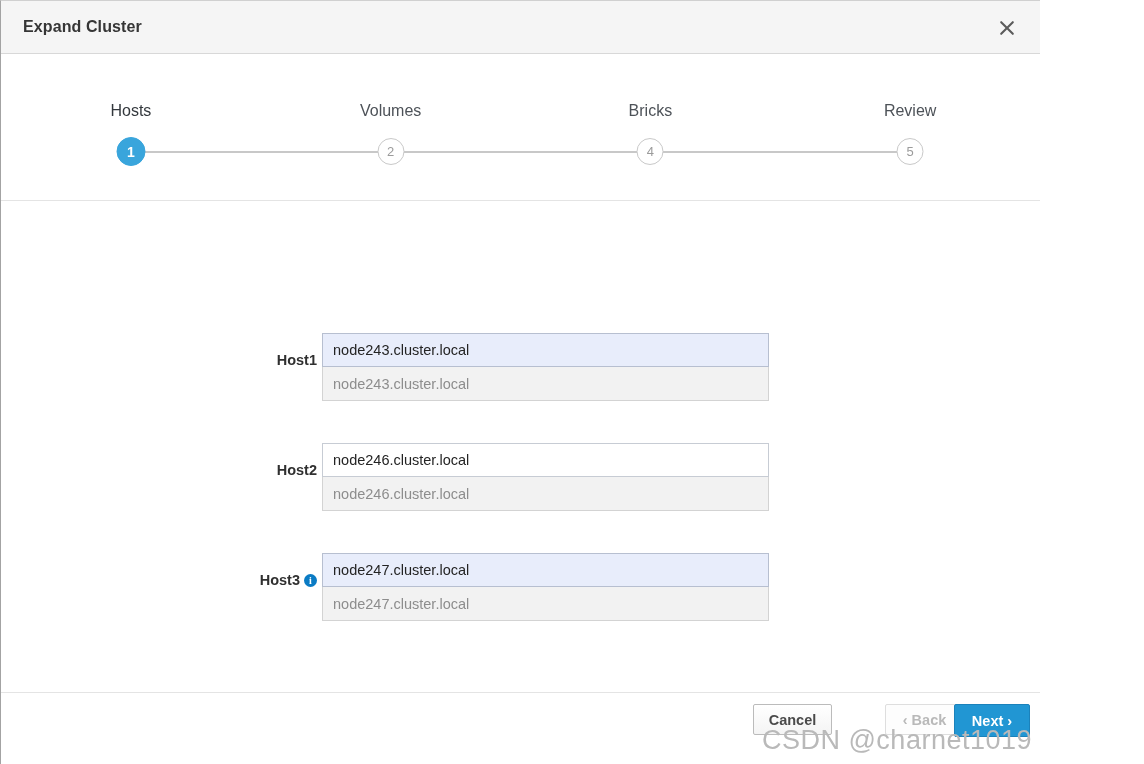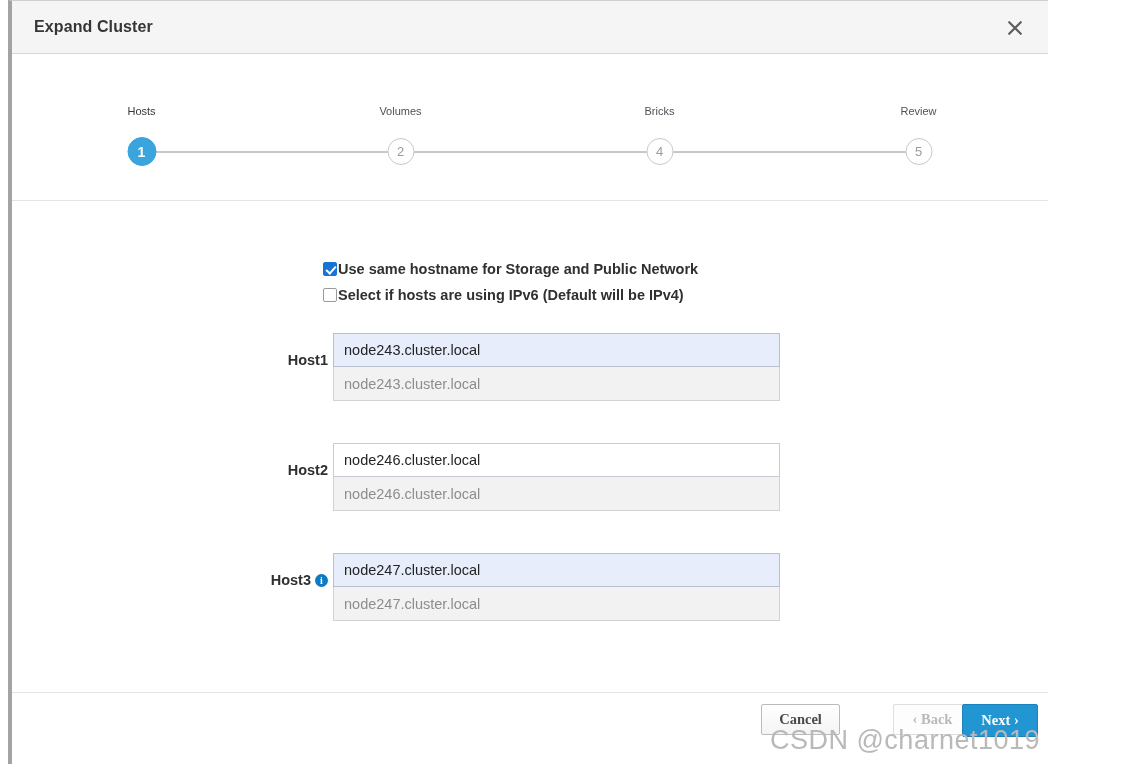--- a/index.html
+++ b/index.html
@@ -13,24 +13,23 @@
     font-family: "Liberation Sans", sans-serif;
     overflow: hidden;
   }
 
   .dialog {
     position: relative;
     width: 1040px;
     height: 764px;
     box-sizing: border-box;
     background: #ffffff;
-    border-left: 4px solid #a3a3a3;
+    border-left: 1px solid #a3a3a3;
     border-top: 1px solid #d0d0d0;
     overflow: hidden;
-    margin-left: 8px;
   }
 
   
   .dlg-header {
     position: relative;
     height: 53px;
     background: #f5f5f5;
     border-bottom: 1px solid #d8d8d8;
     box-sizing: border-box;
   }
@@ -69,21 +68,21 @@
     left: 0; right: 0;
     top: 0;
     display: flex;
   }
   .step {
     flex: 1 1 0;
     position: relative;
     text-align: center;
   }
   .step-label {
-    font-size: 11px;
+    font-size: 16px;
     color: #4d5258;
     padding-top: 47px;
     display: block;
     line-height: 20px;
     font-weight: 400;
     text-align: center;
   }
   .step-circle-row {
     position: relative;
     height: 40px;
@@ -252,21 +251,21 @@
   }
 
   
   .dlg-footer {
     position: relative;
     height: 70px;
   }
   .btn {
     position: absolute;
     box-sizing: border-box;
-    font-family: Liberation Serif, serif;
+    font-family: Liberation Sans, sans-serif;
     font-size: 14.5px;
     font-weight: bold;
     border-radius: 2px;
     cursor: pointer;
     padding: 0;
   }
   .btn-cancel {
     right: 208px;
     top: 11px;
     width: 79px;
@@ -351,30 +350,20 @@
           <div class="step-circle-row">
             <div class="line left"></div>
             <div class="step-circle">5</div>
           </div>
         </div>
       </div>
   </div>
 
   <div class="dlg-body">
 
-    <div class="checks" id="checks-container">
-        <div class="check-row">
-          <span class="cbox checked"></span>
-          <span class="check-label">Use same hostname for Storage and Public Network</span>
-        </div>
-        <div class="check-row">
-          <span class="cbox"></span>
-          <span class="check-label">Select if hosts are using IPv6 (Default will be IPv4)</span>
-        </div>
-      </div>
 
     <div class="host-rows" id="hosts-container">
         <div class="host-row">
           <div class="host-label"><span>Host1</span></div>
           <div class="field-stack">
             <input type="text" class="field autofill" value="node243.cluster.local" style="">
             <input type="text" class="field readonly" readonly="" value="node243.cluster.local" style="">
           </div>
         </div>
         <div class="host-row">

